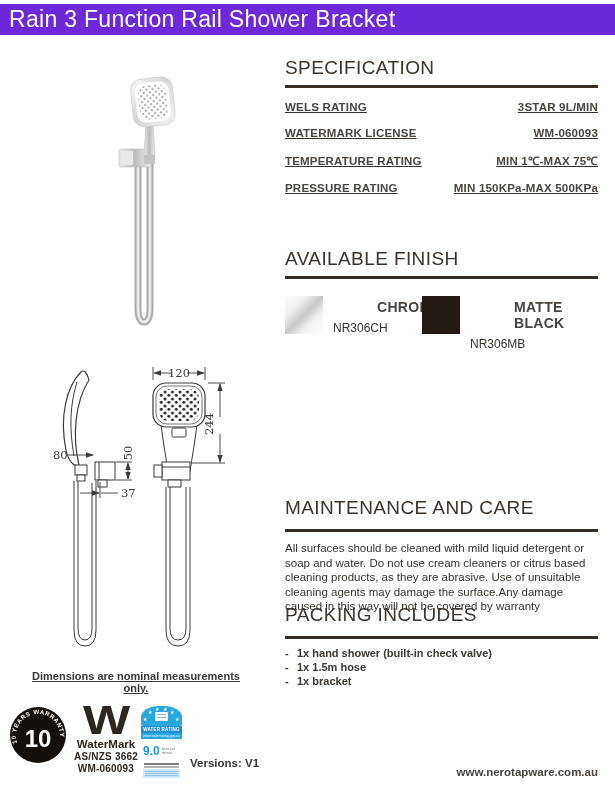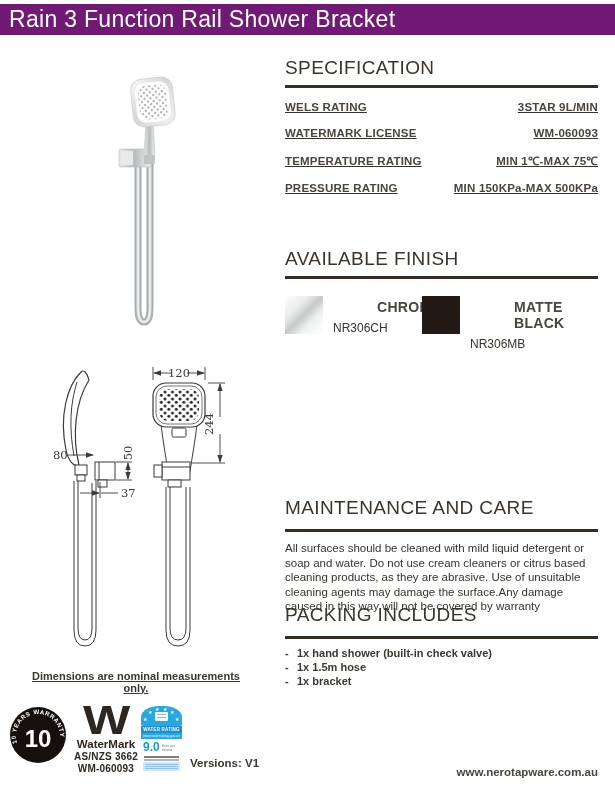--- a/index.html
+++ b/index.html
@@ -4,21 +4,21 @@
 <style>
   html,body{margin:0;padding:0;background:#888;}
   .page{
     position:relative;width:615px;height:791px;margin:0 auto;
     background:#ffffff;overflow:hidden;
     font-family:"Liberation Sans",sans-serif;color:#37322d;
   }
   
   .titlebar{
     position:absolute;left:0;top:4px;width:615px;height:31px;
-    background:#701a75;display:flex;align-items:center;
+    background:#6d28d9;display:flex;align-items:center;
   }
   .titlebar h1{
     margin:0 0 0 9px;font-size:23px;font-weight:400;color:#ffffff;
     letter-spacing:0.3px;white-space:nowrap;
   }
   
   .rsec{position:absolute;left:285px;width:313px;}
   .rsec h2{
     margin:0;font-size:19px;font-weight:400;color:#3b332c;letter-spacing:0.4px;
   }
@@ -61,21 +61,21 @@
   .wm-std,.wm-lic{font-size:10px;font-weight:700;margin-top:1px;letter-spacing:0.2px;}
   
   .wels{position:absolute;left:141px;top:706px;width:41px;height:66px;background:#ffffff;}
   .wels-top{position:relative;height:20px;background:#29a8e0;border-radius:45% 45% 2px 2px / 55% 55% 2px 2px;}
   .wels-star{position:absolute;color:#ffffff;font-size:5px;line-height:5px;}
   .wels-minibox{position:absolute;left:14px;top:6px;width:13px;height:9px;background:#f2fafe;border-radius:1px;}
   .wels-minibox i{display:block;height:1px;background:#9db7c4;margin:2px 2px 0 2px;}
   .wels-band{height:7px;background:#1f8fd0;color:#ffffff;font-size:4.5px;font-weight:700;
     text-align:center;line-height:7px;letter-spacing:0.2px;}
   .wels-url{height:6px;background:#29a8e0;color:#eaf6fd;font-size:3.5px;text-align:center;line-height:6px;}
-  .wels-main{height:17px;display:flex;align-items:center;padding:0 2px;}
+  .wels-main{height:24px;display:flex;align-items:center;padding:0 2px;}
   .wels-value{font-size:12px;font-weight:700;color:#1b9ad6;line-height:17px;}
   .wels-unit{font-size:3.5px;line-height:4px;color:#777;margin-left:2px;width:14px;}
   .wels-fine{height:6px;padding:0 3px;}
   .wels-fine i{display:block;height:1.5px;background:#7e7e7e;margin-bottom:1.5px;}
   .wels-fine i.light{background:#b5b5b5;}
   .wels-footer{height:8px;margin:0 2px;background:#cde9f7;padding-top:1px;}
   .wels-footer i{display:block;height:1px;background:#8fc4e4;margin:1px 2px 0 2px;}
   .versions{position:absolute;left:190px;top:757px;font-size:11.5px;font-weight:600;color:#3c3731;}
   .website{position:absolute;right:17px;top:766px;font-size:11.5px;font-weight:600;color:#4a443f;text-decoration:none;}
 </style>

